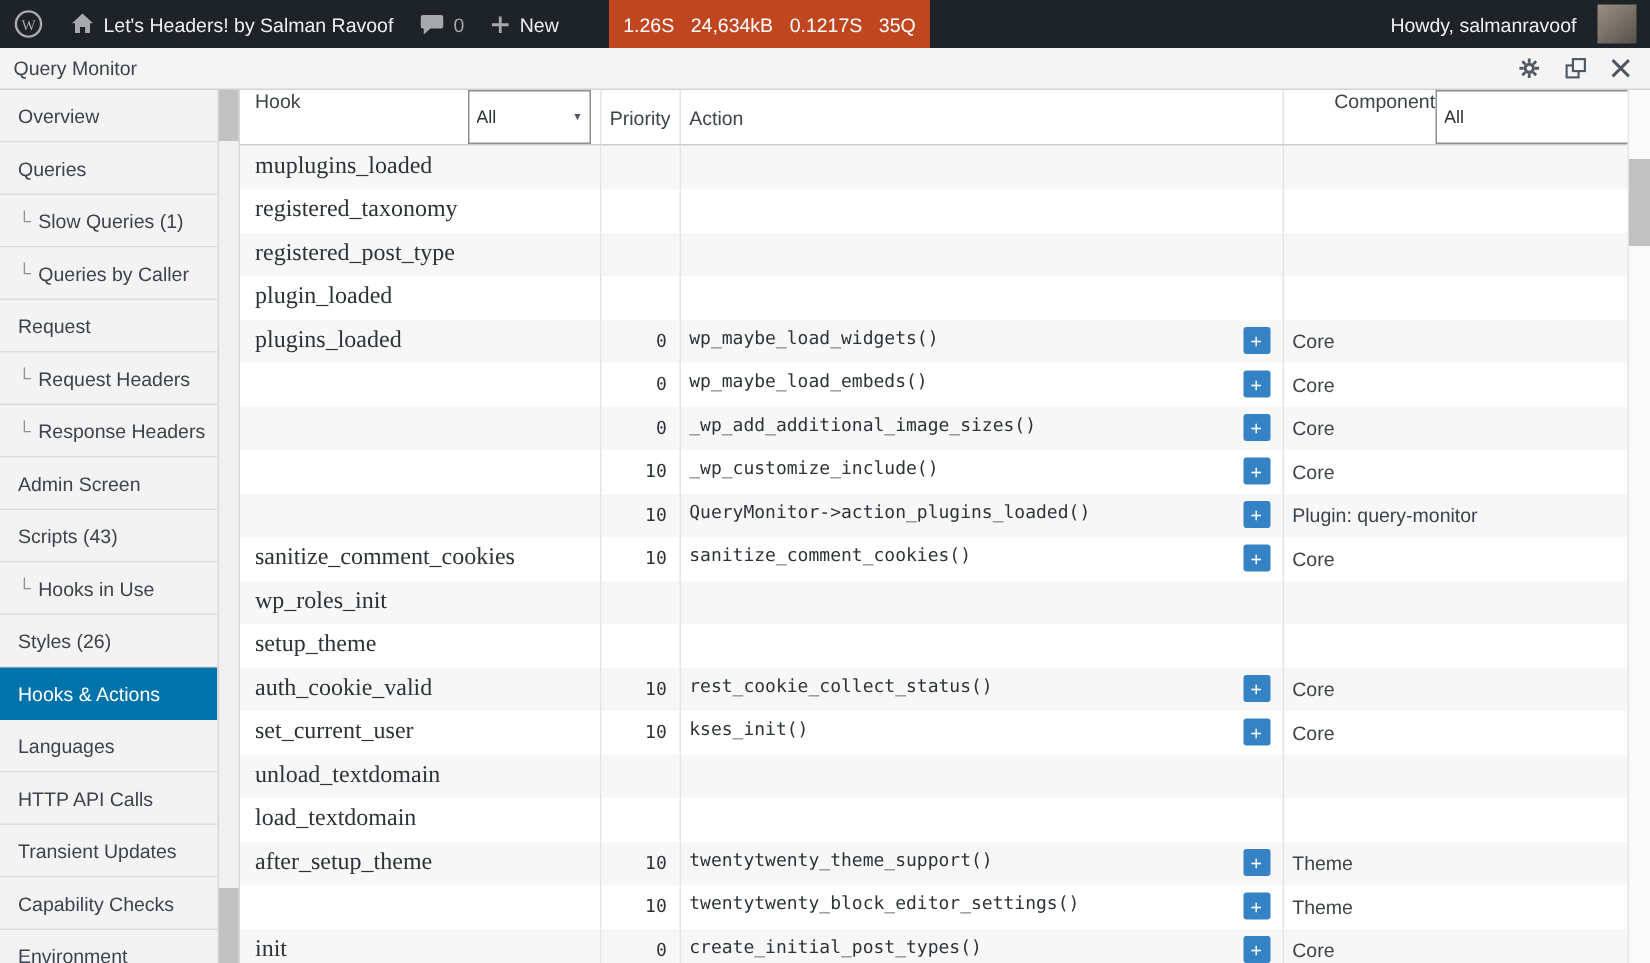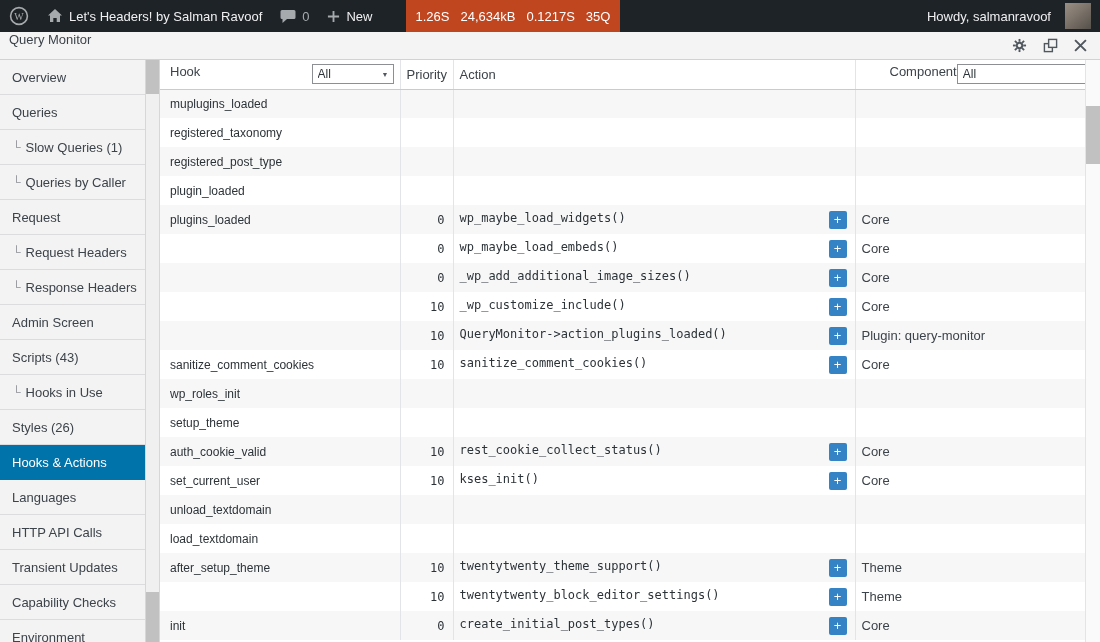--- a/index.html
+++ b/index.html
@@ -19,21 +19,21 @@
   .ab-item{ display:flex; align-items:center; gap:6px; padding:0 9px; cursor:pointer; white-space:nowrap; }
   .ab-count{ color:#a7aaad; }
   .qm-badge{ display:flex; align-items:center; gap:11px; padding:0 10px;
     background:var(--qm-badge-bg); color:#fff; cursor:pointer;margin-left:24px; }
   .ab-right{ display:flex; align-items:center; }
   .avatar{ width:26px; height:26px; display:inline-block; margin-left:8px;
     background:linear-gradient(140deg,#9b8f83 0%,#7d746b 45%,#55504b 100%); }
 
   
   .qm-titlebar{ height:28px; background:var(--chrome-bg); border-bottom:1px solid var(--chrome-border);
-    display:flex; justify-content:space-between; padding:0 12px 0 9px; }
+    display:flex; justify-content:space-between; align-items:center; padding:0 12px 0 9px; }
   .qm-title{ font-size:13px; color:#3c434a; }
   .qm-actions{ display:flex; gap:14px; align-items:center; }
   .qm-actions button{ background:none; border:none; padding:1px; cursor:pointer; display:flex; align-items:center; }
 
   
   .qm-body{ display:flex; height:582px; }
   .qm-sidebar{ width:145px; background:#f3f3f3; overflow:hidden; }
   .sb-item{ height:35px; display:flex; align-items:center; padding:0 6px 0 12px;
     border-bottom:1px solid #dcdcde; font-size:13px; color:#3c434a; cursor:pointer; background:#f3f3f3; }
   .sb-item .prefix{ color:#8c8f94; margin-right:5px; font-size:12px; }
@@ -52,28 +52,28 @@
   .qm-main{ width:925px; background:#fff; overflow:hidden; }
   table{ border-collapse:collapse; table-layout:fixed; width:925px; font-size:13px; }
   th,td{ border-right:1px solid var(--cell-border); padding:0; overflow:hidden; white-space:nowrap; }
   th:last-child, td:last-child{ border-right:none;padding-left:28px; }
   thead tr{ height:29px; }
   th{ font-weight:400; text-align:left; color:#3c434a; border-bottom:1px solid #c9cbce; background:#fff; }
   .th-flex{ display:flex; align-items:flex-start; justify-content:space-between; padding:0 6px 0 10px; }
   .th-plain{ padding-left:6px; }
   .select-wrap{ position:relative; display:inline-flex; align-items:center; }
   select.filter{ appearance:none; -webkit-appearance:none; border:1px solid #8c8f94; background:#fff;
-    font-size:12px; height:20px; padding:0 16px 0 5px; color:var(--text-dark); border-radius:0;
+    font-size:12px; height:36px; padding:0 16px 0 5px; color:var(--text-dark); border-radius:0;
     font-family:"Liberation Sans", sans-serif; cursor:pointer; }
   .sel-hook{ width:82px; } .sel-comp{ width:140px; }
   .arrow{ position:absolute; right:5px; font-size:7px; color:#50575e; pointer-events:none; }
 
   tbody tr{ height:29px; }
   tbody tr:nth-child(odd){ background:var(--row-alt); }
-  td.hook{ font-family:Liberation Sans, sans-serif; font-size:12px; padding-left:10px; color:var(--text-dark); }
+  td.hook{ font-family:Liberation Serif, serif; font-size:16px; padding-left:10px; color:var(--text-dark); }
   td.priority{ font-family:"DejaVu Sans Mono", monospace; font-size:12px; text-align:right; padding-right:8px; color:var(--text-dark); }
   td.action{ padding:0 8px 0 6px; }
   .action-inner{ display:flex; justify-content:space-between; }
   .action-text{ font-family:"DejaVu Sans Mono", monospace; font-size:12px; color:var(--text-dark); }
   .expand-btn{ width:18px; height:18px; background:var(--expand-blue); color:#fff; border:none;
     border-radius:2px; font-size:13px; line-height:1; cursor:pointer; display:flex;
     align-items:center; justify-content:center; padding:0; flex:0 0 18px; }
   td.component{ padding-left:6px; font-size:13px; color:#3c434a; }
 </style>
 </head>

